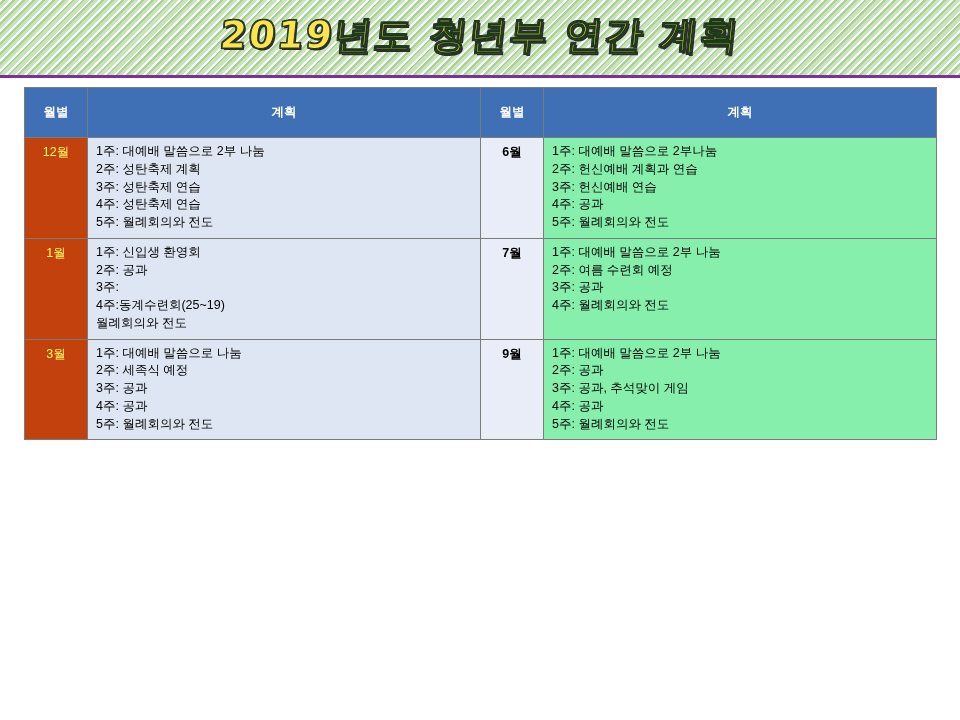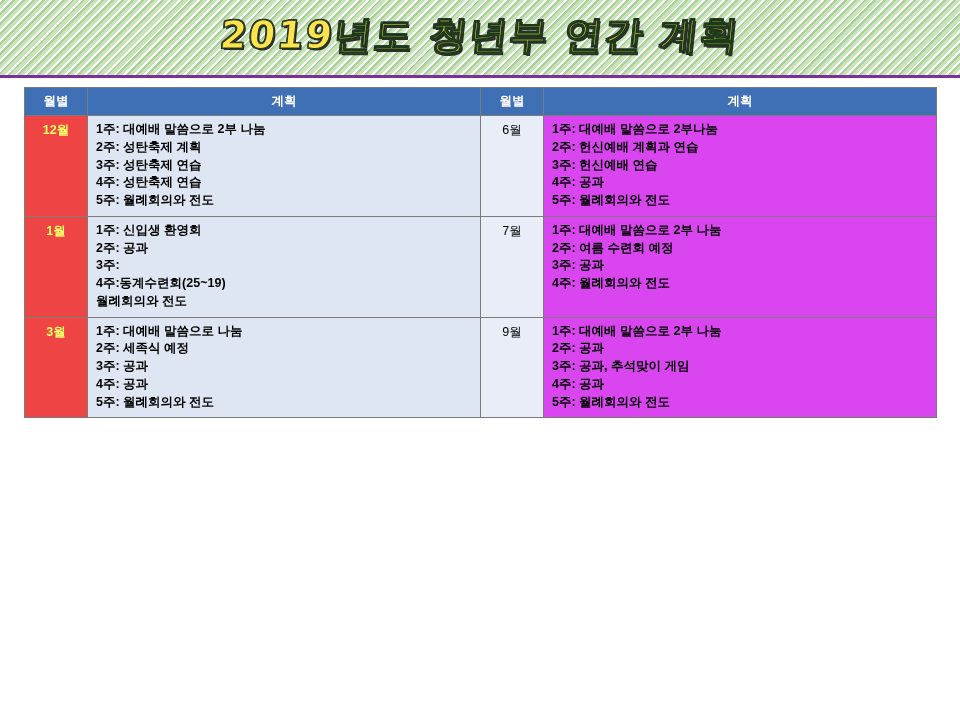--- a/index.html
+++ b/index.html
@@ -68,52 +68,52 @@
     border: 1px solid #7b7b7b;
     vertical-align: top;
     box-sizing: border-box;
   }
   table.plan thead th {
     background: #3f6fb5;
     color: #ffffff;
     font-size: 12.5px;
     font-weight: bold;
     text-align: center;
-    padding: 5px 0;
+    padding: 16px 0;
     height: 22px;
     vertical-align: middle;
   }
   col.c-month { width: 63px; }
   col.c-plan  { width: 393px; }
 
   td.month-cell {
-    background: #ef4444;
+    background: #c2410c;
     color: #ffff66;
     font-size: 12.5px;
-    font-weight: bold;
+    font-weight: normal;
     text-align: center;
     padding-top: 6px;
   }
   td.month-cell.plain {
     background: #dfe6f3;
     color: #000000;
-    font-weight: normal;
+    font-weight: bold;
   }
   td.plan-cell {
     background: #dfe6f3;
     color: #000000;
     font-size: 12.5px;
-    font-weight: bold;
+    font-weight: normal;
     line-height: 1.42;
     padding: 5px 6px 6px 8px;
     white-space: pre-line;
     margin-top: 8px;
   }
   td.plan-cell.right {
-    background: #d946ef;
+    background: #86efac;
   }
   td.month-cell.right-plain {
     background: #e8edf7;
   }
 </style>
 </head>
 <body>
 
 <div class="header-band">
   <div class="title">2019년도 청년부 연간 계획</div>

